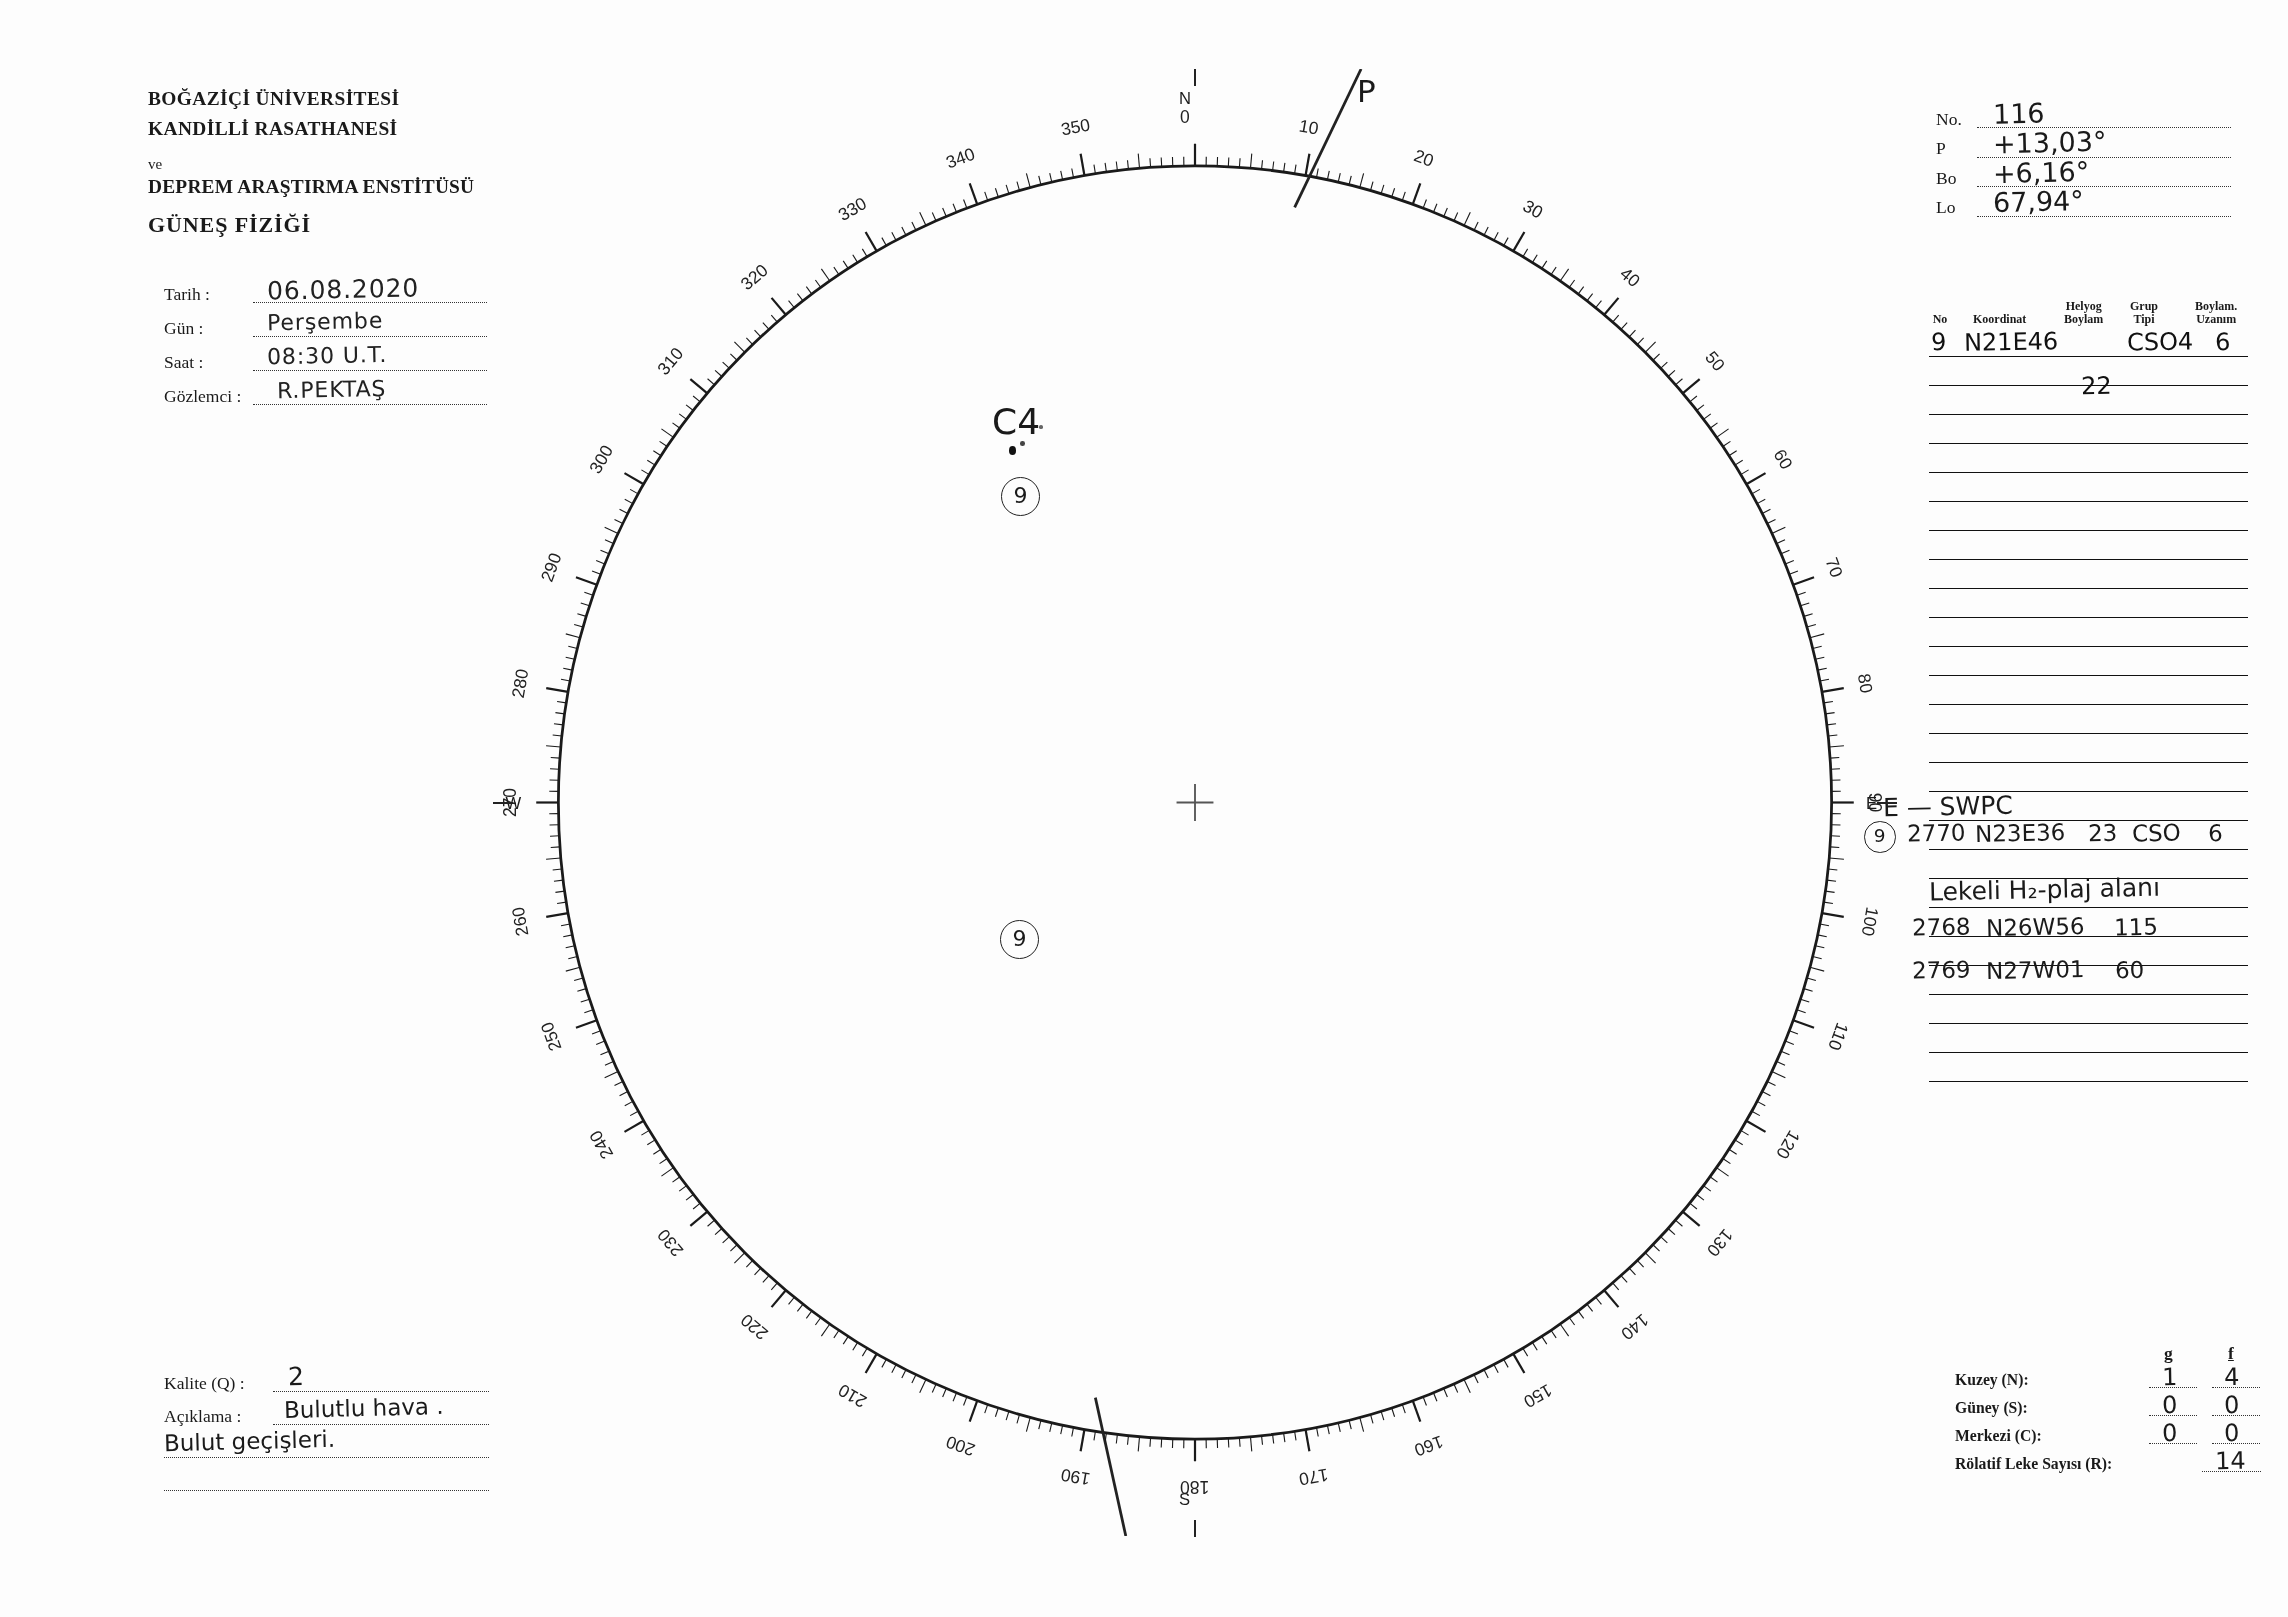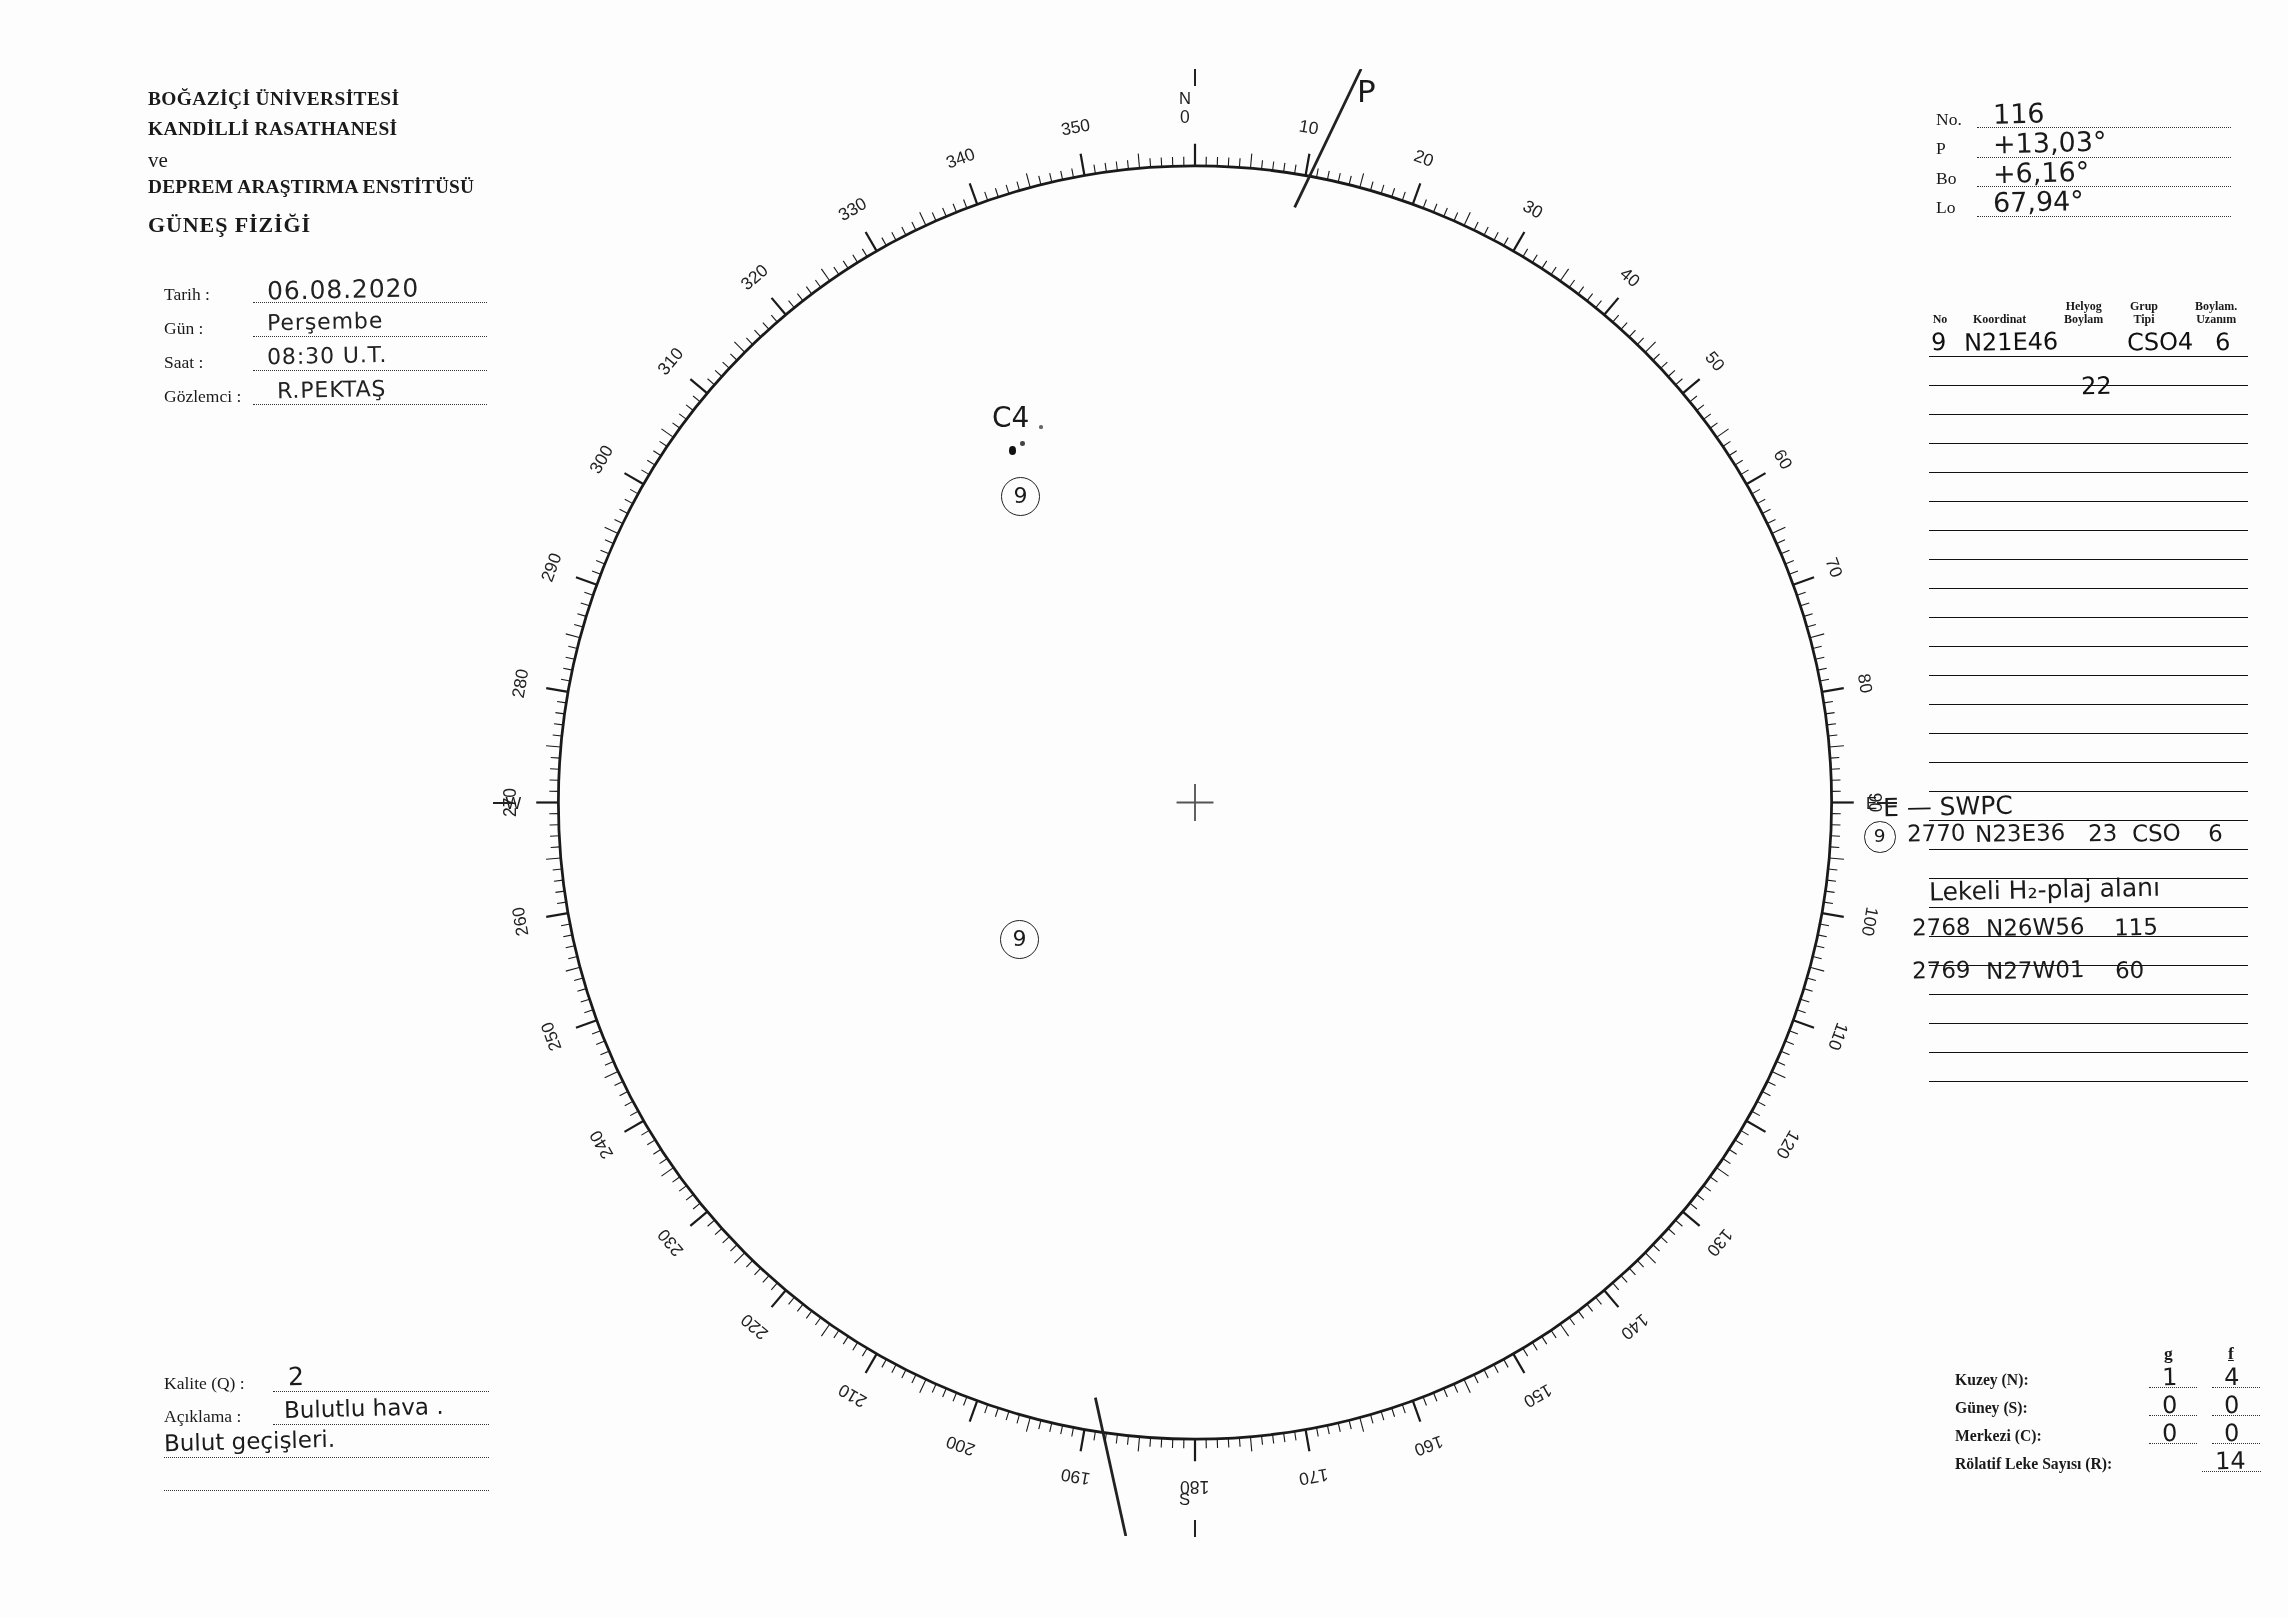--- a/index.html
+++ b/index.html
@@ -4,21 +4,21 @@
 <style>
   html,body{margin:0;padding:0;background:#ffffff;}
   body{width:2289px;height:1618px;position:relative;overflow:hidden;
        font-family:"Liberation Serif", serif;color:#1a1a1a;}
   .sheet{position:absolute;left:0;top:0;width:2289px;height:1618px;background:#fdfdfd;}
 
   
   .hdr{position:absolute;left:148px;top:88px;width:369px;}
   .hdr .l1{font-weight:bold;font-size:19.4px;letter-spacing:0.4px;}
   .hdr .l2{font-weight:bold;font-size:19.4px;letter-spacing:0.4px;margin-top:8px;}
-  .hdr .l3{font-size:21px;margin-top:8px;}
+  .hdr .l3{font-size:15px;margin-top:16px;}
   .hdr .l4{font-weight:bold;font-size:19.4px;margin-top:2.8px;letter-spacing:0.2px;}
   .hdr .title{font-weight:bold;font-size:22px;margin-top:14px;letter-spacing:0.9px;}
 
   
   .form{position:absolute;left:164px;top:277px;width:323px;}
   .frow{position:relative;height:34px;}
   .frow .lbl{position:absolute;left:0;top:7.4px;font-size:17.5px;}
   .frow .dots{position:absolute;left:89px;right:0;top:25px;border-bottom:0.9px dotted #333;}
   .frow .val{position:absolute;left:103px;top:-1.8px;font-size:25px;
              font-family:"DejaVu Sans", sans-serif;color:#222;
@@ -663,21 +663,21 @@
     
     <div style="position:absolute;left:705px;top:0px;width:1.8px;height:16.6px;background:#222;"></div>
     <div style="position:absolute;left:705px;top:1451px;width:1.8px;height:16.6px;background:#222;"></div>
     <div style="position:absolute;left:3.7px;top:733px;width:20px;height:1.8px;background:#222;"></div>
     <div style="position:absolute;left:1388px;top:733px;width:20px;height:1.8px;background:#222;"></div>
 
     
     <div style="position:absolute;left:868px;top:3.7px;font-size:31px;font-family:'DejaVu Sans',sans-serif;">P</div>
 
     
-    <div style="position:absolute;left:503px;top:332px;font-size:28px;font-family:'DejaVu Sans',sans-serif;">C4</div>
+    <div style="position:absolute;left:503px;top:332px;font-size:36px;font-family:'DejaVu Sans',sans-serif;">C4</div>
     <div style="position:absolute;left:520px;top:377px;width:7.4px;height:9.2px;background:#111;border-radius:50%;"></div>
     <div style="position:absolute;left:531px;top:372px;width:4.6px;height:4.6px;background:#444;border-radius:50%;"></div>
     <div style="position:absolute;left:550px;top:356px;width:3.7px;height:3.7px;background:#666;border-radius:50%;"></div>
     <div class="circnum" style="left:512px;top:408px;">9</div>
     <div class="circnum" style="left:511px;top:851px;">9</div>
   </div>
 
 </div>
 
 

